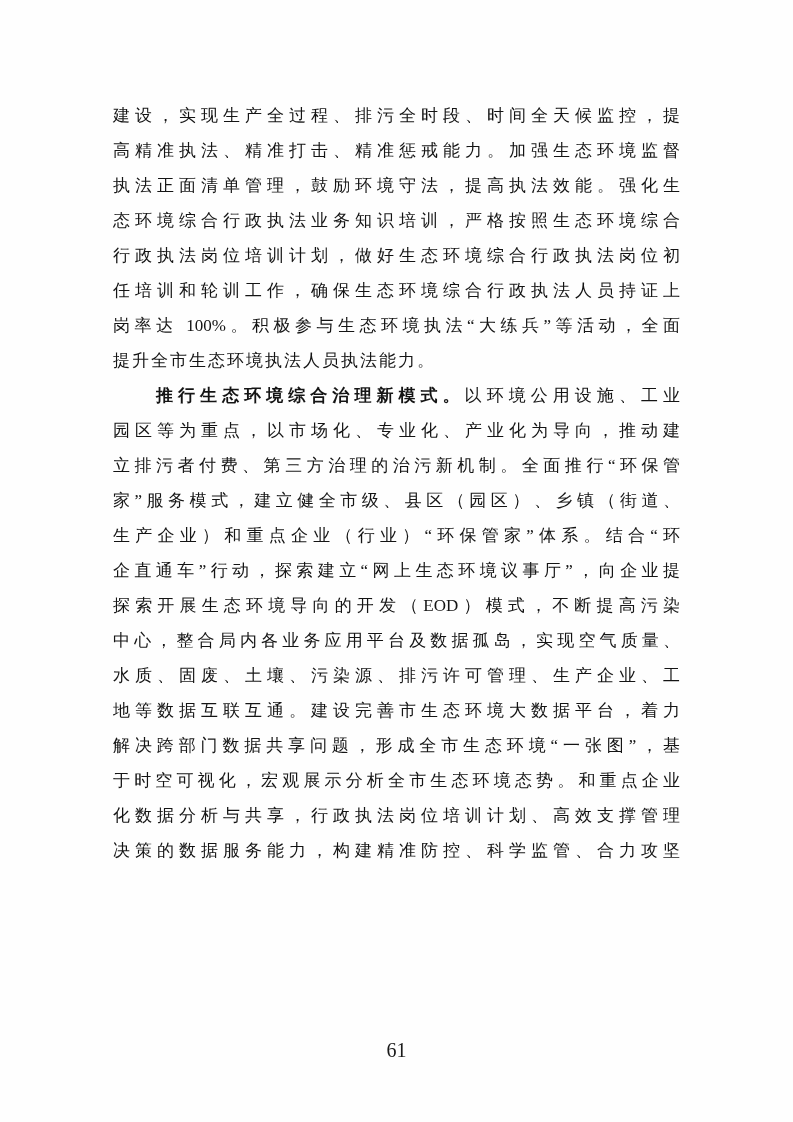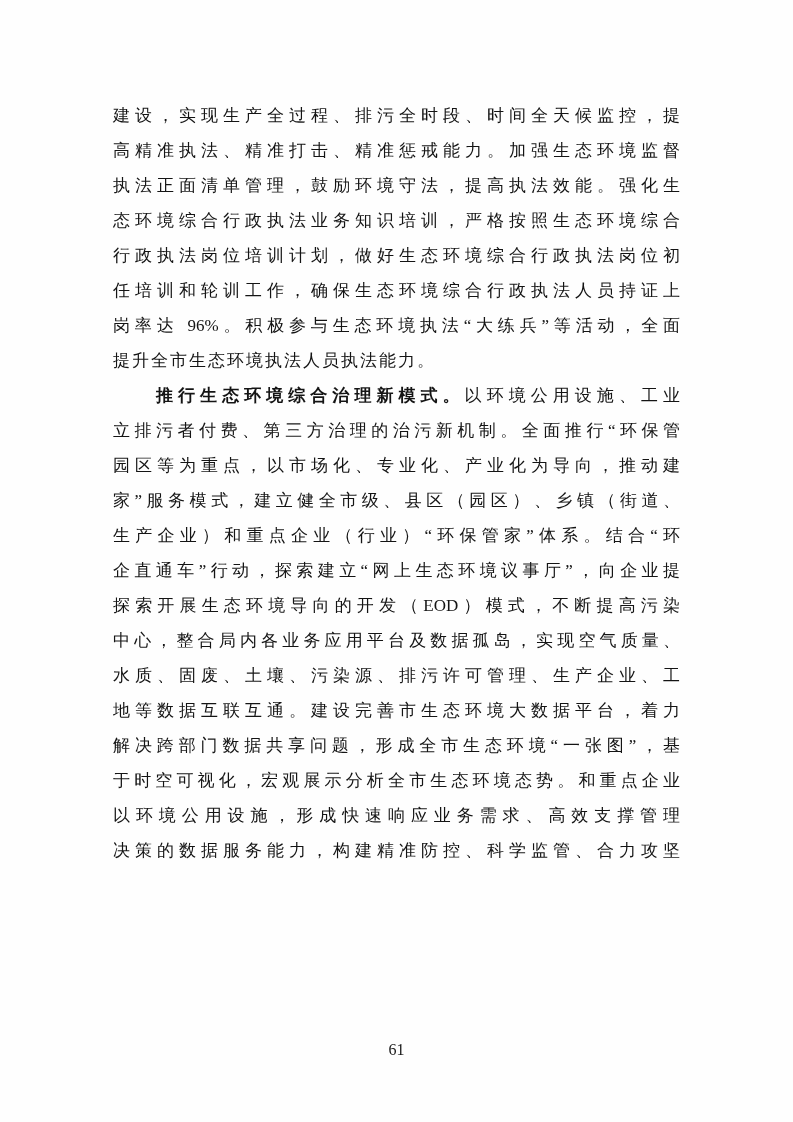--- a/index.html
+++ b/index.html
@@ -43,60 +43,60 @@
     font-weight: 700;
   }
   .pagenum {
     position: absolute;
     top: 1036px;
     left: 0;
     width: 100%;
     height: 28px;
     line-height: 28px;
     text-align: center;
-    font-size: 16px;
+    font-size: 20px;
     color: #1a1a1a;
   }
 </style>
 </head>
 <body>
 
 <div class="sheet">
 
   <div class="textblock">
 
     <div class="para">
       <div class="line"><span>建设，实现生产全过程、排污全时段、时间全天候监控，提</span></div>
       <div class="line"><span>高精准执法、精准打击、精准惩戒能力。加强生态环境监督</span></div>
       <div class="line"><span>执法正面清单管理，鼓励环境守法，提高执法效能。强化生</span></div>
       <div class="line"><span>态环境综合行政执法业务知识培训，严格按照生态环境综合</span></div>
       <div class="line"><span>行政执法岗位培训计划，做好生态环境综合行政执法岗位初</span></div>
       <div class="line"><span>任培训和轮训工作，确保生态环境综合行政执法人员持证上</span></div>
-      <div class="line"><span>岗率达 96%。积极参与生态环境执法“大练兵”等活动，全面</span></div>
+      <div class="line"><span>岗率达 100%。积极参与生态环境执法“大练兵”等活动，全面</span></div>
       <div class="line last"><span>提升全市生态环境执法人员执法能力。</span></div>
     </div>
 
 
     <div class="para">
       <div class="line ind"><span class="b">推行生态环境综合治理新模式。</span><span>以环境公用设施、工业</span></div>
+      <div class="line"><span>园区等为重点，以市场化、专业化、产业化为导向，推动建</span></div>
       <div class="line"><span>立排污者付费、第三方治理的治污新机制。全面推行“环保管</span></div>
-      <div class="line"><span>园区等为重点，以市场化、专业化、产业化为导向，推动建</span></div>
       <div class="line"><span>家”服务模式，建立健全市级、县区（园区）、乡镇（街道、</span></div>
       <div class="line"><span>生产企业）和重点企业（行业）“环保管家”体系。结合“环</span></div>
       <div class="line"><span>企直通车”行动，探索建立“网上生态环境议事厅”，向企业提</span></div>
       <div class="line"><span>探索开展生态环境导向的开发（EOD）模式，不断提高污染</span></div>
     </div>
 
     <div class="para">
       <div class="line"><span>中心，整合局内各业务应用平台及数据孤岛，实现空气质量、</span></div>
       <div class="line"><span>水质、固废、土壤、污染源、排污许可管理、生产企业、工</span></div>
       <div class="line"><span>地等数据互联互通。建设完善市生态环境大数据平台，着力</span></div>
       <div class="line"><span>解决跨部门数据共享问题，形成全市生态环境“一张图”，基</span></div>
       <div class="line"><span>于时空可视化，宏观展示分析全市生态环境态势。和重点企业</span></div>
-      <div class="line"><span>以环境公用设施，形成快速响应业务需求、高效支撑管理</span></div>
+      <div class="line"><span>化数据分析与共享，行政执法岗位培训计划、高效支撑管理</span></div>
       <div class="line"><span>决策的数据服务能力，构建精准防控、科学监管、合力攻坚</span></div>
     </div>
 
   </div>
 
   <div class="pagenum">61</div>
 
 </div>
 
 </body></html>

